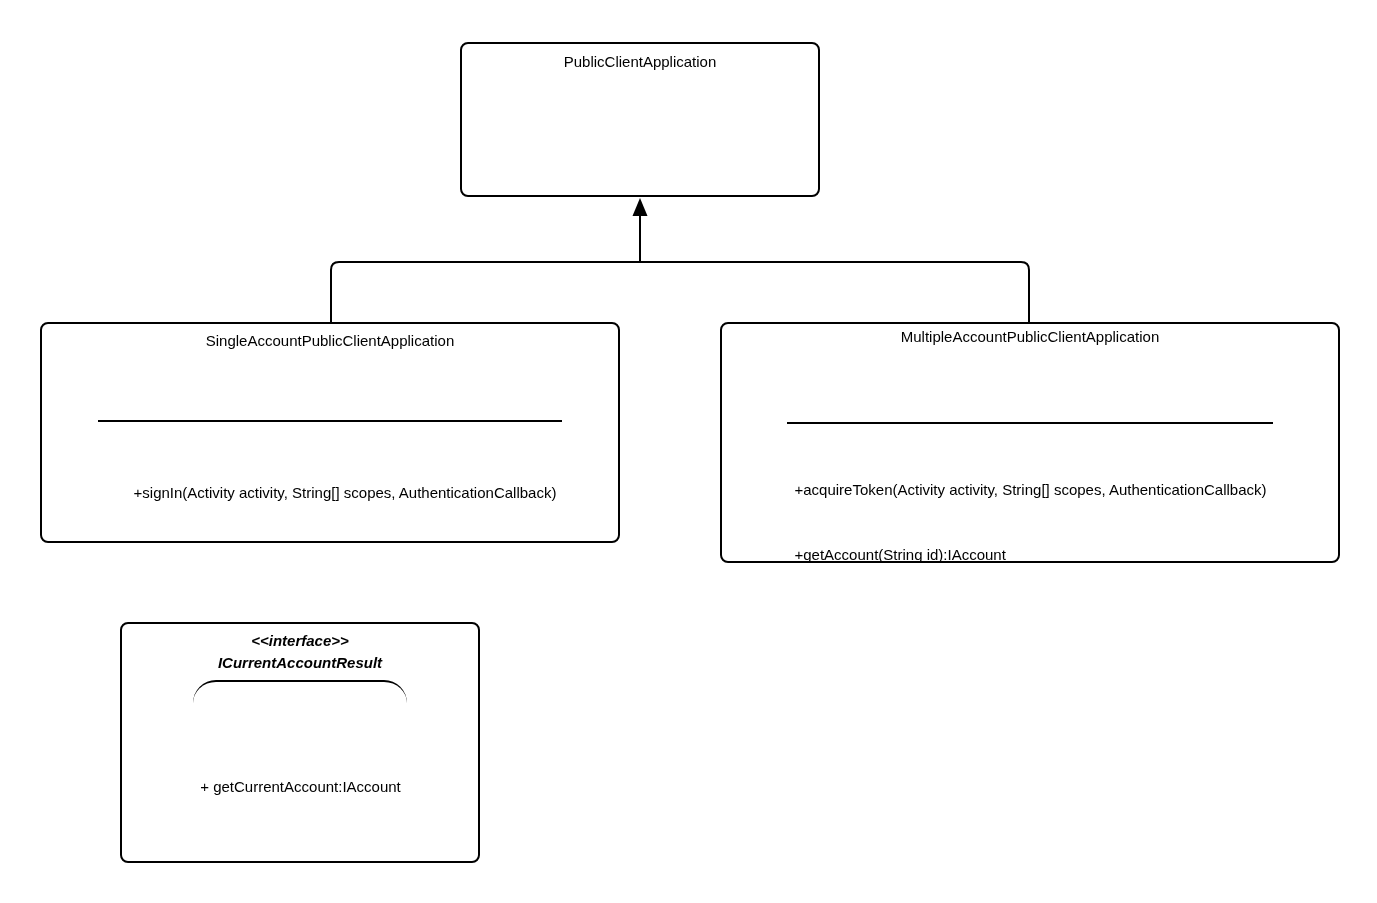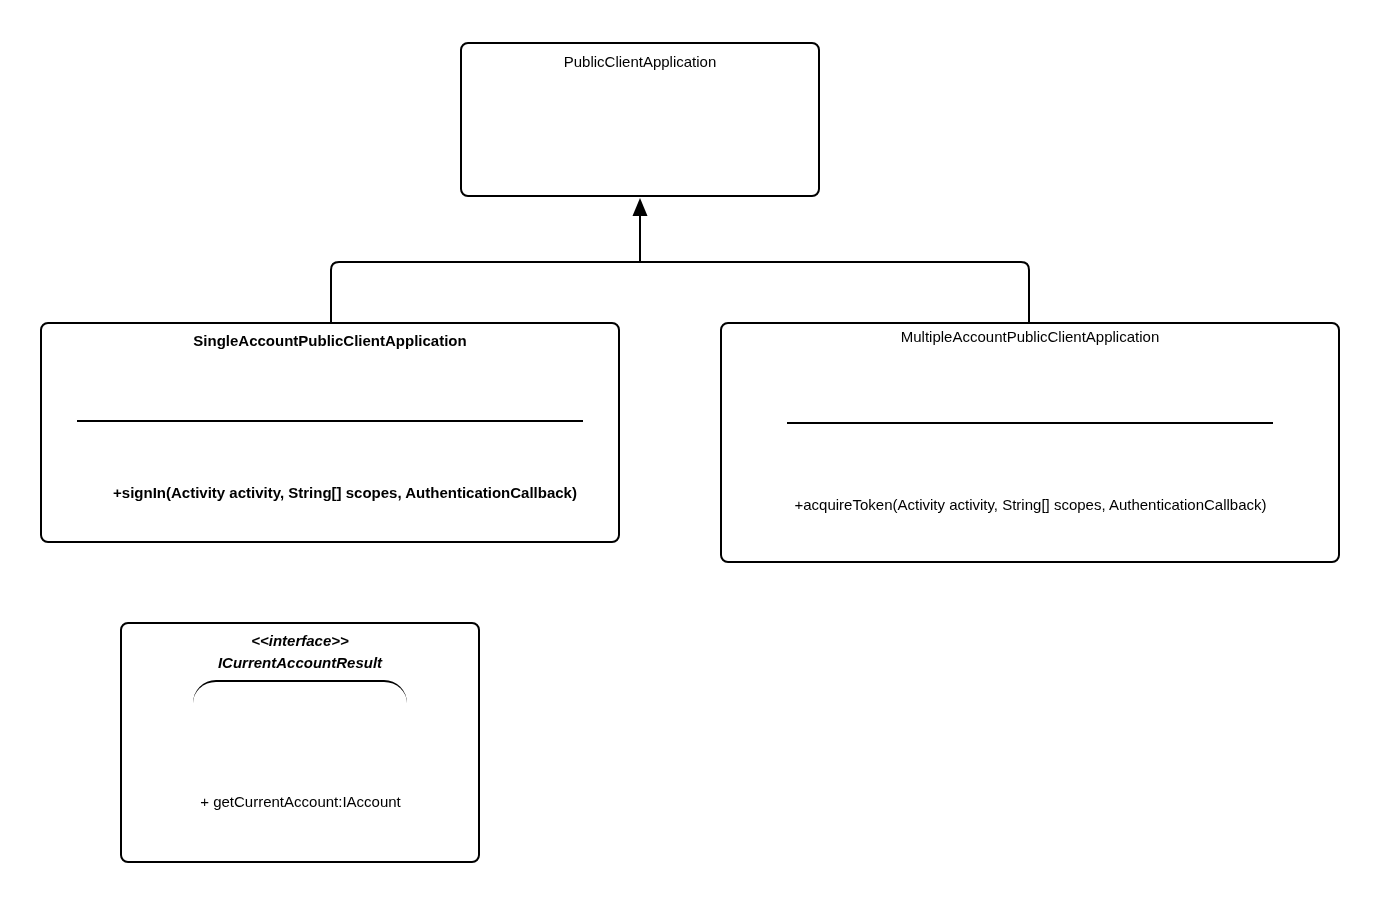--- a/index.html
+++ b/index.html
@@ -69,49 +69,49 @@
   </svg>
 
   <div class="uml-box" style="left:460px; top:42px; width:360px; height:155px;">
     <div class="uml-title" style="height:35px;">
       <span>PublicClientApplication</span>
     </div>
     <div class="uml-compartment" style="height:61px;"></div>
     <div class="uml-compartment grow"></div>
   </div>
 
-  <div class="uml-box" style="left:40px; top:322px; width:580px; height:221px;font-weight:bold;">
+  <div class="uml-box" style="left:40px; top:322px; width:580px; height:221px;">
     <div class="uml-title" style="height:34px;">
       <span>SingleAccountPublicClientApplication</span>
     </div>
     <div class="uml-compartment" style="height:62px;"></div>
     <div class="uml-compartment grow uml-methods" style="padding-top:17px;padding-left:36px;">
       <div>+signIn(Activity activity, String[] scopes, AuthenticationCallback)</div>
       
       
     </div>
   </div>
 
   <div class="uml-box" style="left:720px; top:322px; width:620px; height:241px;">
     <div class="uml-title" style="height:26px;">
       <span>MultipleAccountPublicClientApplication</span>
     </div>
     <div class="uml-compartment" style="height:72px;"></div>
-    <div class="uml-compartment grow uml-methods" style="padding-top:27px;">
+    <div class="uml-compartment grow uml-methods" style="padding-top:12px;">
       <div>+acquireToken(Activity activity, String[] scopes, AuthenticationCallback)</div>
       <div>+getAccount(String id):IAccount</div>
       
       
     </div>
   </div>
 
   <div class="uml-box" style="left:120px; top:622px; width:360px; height:241px;">
     <div class="uml-title bold" style="height:56px;font-style:italic;">
       <span>&lt;&lt;interface&gt;&gt;</span>
       <span>ICurrentAccountResult</span>
     </div>
-    <div class="uml-compartment grow uml-methods" style="padding-top:66px;border-radius:23px;">
+    <div class="uml-compartment grow uml-methods" style="padding-top:51px;border-radius:23px;">
       <div>+ getCurrentAccount:IAccount</div>
       
     </div>
   </div>
 
 </div>
 
 </body></html>

